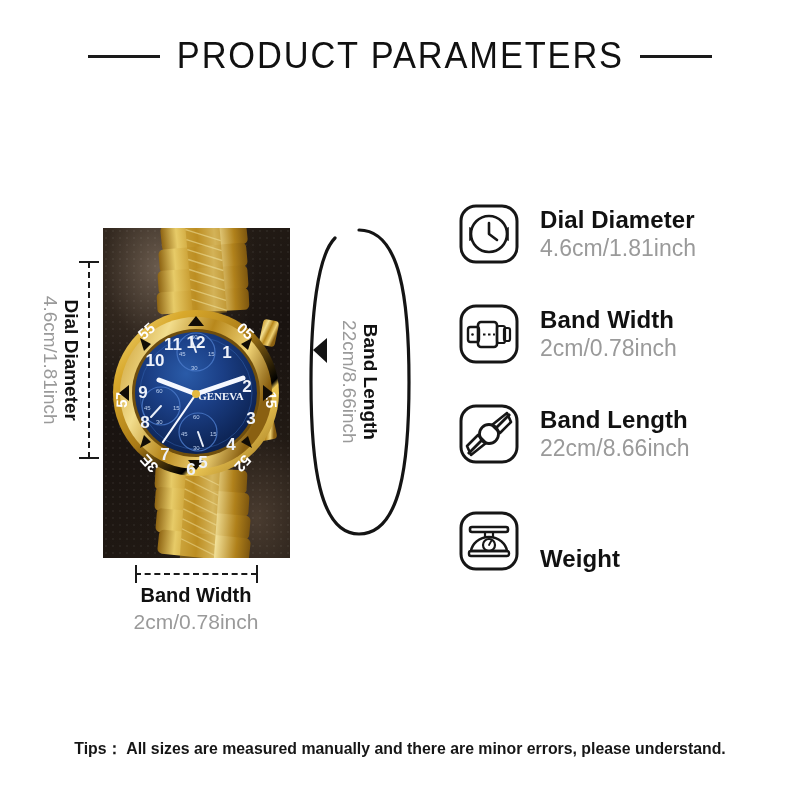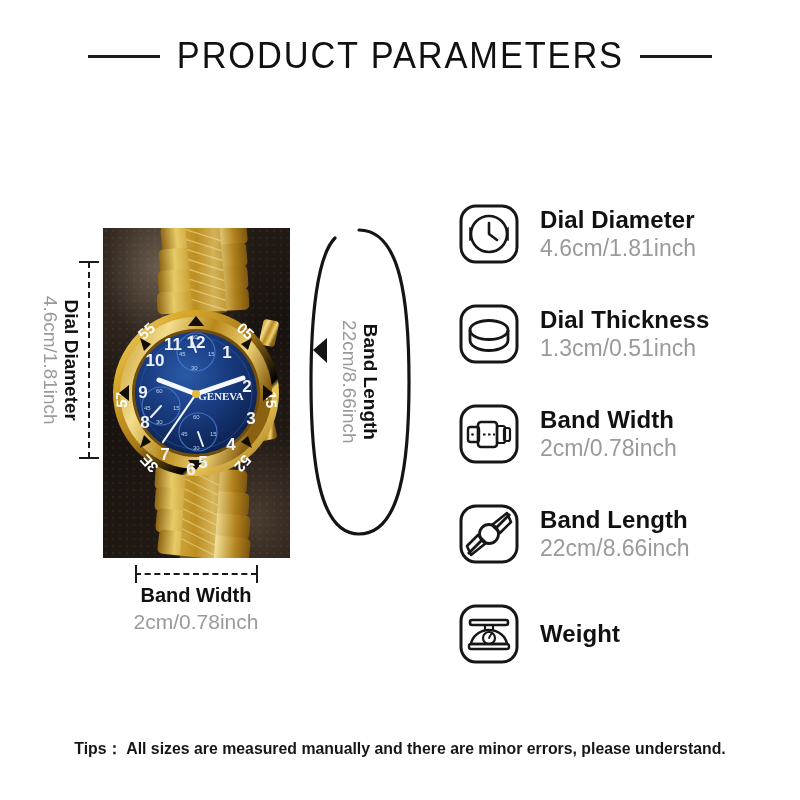--- a/index.html
+++ b/index.html
@@ -206,21 +206,21 @@
     left: 458px;
     top: 196px;
     width: 320px;
   }
   .spec-row {
     display: flex;
     align-items: center;
     height: 76px;
     margin-bottom: 24px;
   }
-  .spec-row:last-child { margin-bottom: 0; }
+  .spec-row:last-child { margin-bottom: 0; align-items: flex-end; }
   .spec-icon {
     width: 62px;
     height: 62px;
     flex: 0 0 62px;
     margin-right: 20px;
   }
   .spec-text { line-height: 1.1; }
   .spec-label {
     font-size: 24px;
     font-weight: bold;
@@ -437,31 +437,20 @@
       <path d="M13.6 25 l-2.4 -1 v14 l2.4 -1" fill="#161616"></path>
       <path d="M48.4 25 l2.4 -1 v14 l-2.4 -1" fill="#161616"></path>
       <path d="M31 20 L31 31 L39 37" fill="none" stroke="#161616" stroke-width="2.6" stroke-linecap="round" stroke-linejoin="round"></path>
     </svg>
     <div class="spec-text">
       <div class="spec-label">Dial Diameter</div>
       <div class="spec-value">4.6cm/1.81inch</div>
     </div>
   </div>
 
-  <div class="spec-row">
-    <svg class="spec-icon" viewBox="0 0 62 62">
-      <rect x="3" y="3" width="56" height="56" rx="15" fill="none" stroke="#161616" stroke-width="3"></rect>
-      <path d="M12 27 v10 c0 6 8.5 10.5 19 10.5 s19 -4.5 19 -10.5 v-10" fill="none" stroke="#161616" stroke-width="2.8" stroke-linejoin="round"></path>
-      <ellipse cx="31" cy="27" rx="19" ry="9.5" fill="none" stroke="#161616" stroke-width="2.8"></ellipse>
-    </svg>
-    <div class="spec-text">
-      <div class="spec-label">Dial Thickness</div>
-      <div class="spec-value">1.3cm/0.51inch</div>
-    </div>
-  </div>
 
   <div class="spec-row">
     <svg class="spec-icon" viewBox="0 0 62 62">
       <rect x="3" y="3" width="56" height="56" rx="15" fill="none" stroke="#161616" stroke-width="3"></rect>
       <rect x="10" y="24" width="11" height="15" rx="2.5" fill="none" stroke="#161616" stroke-width="2.4"></rect>
       <rect x="20" y="19" width="19" height="25" rx="3" fill="none" stroke="#161616" stroke-width="2.6"></rect>
       <rect x="39" y="23" width="8" height="17" rx="2" fill="none" stroke="#161616" stroke-width="2.2"></rect>
       <rect x="46" y="25" width="6" height="13" rx="2" fill="none" stroke="#161616" stroke-width="2.2"></rect>
       <line x1="25" y1="31.5" x2="37" y2="31.5" stroke="#161616" stroke-width="2" stroke-dasharray="2.5 2.5"></line>
       <circle cx="14.5" cy="31.5" r="1.3" fill="#161616"></circle>

